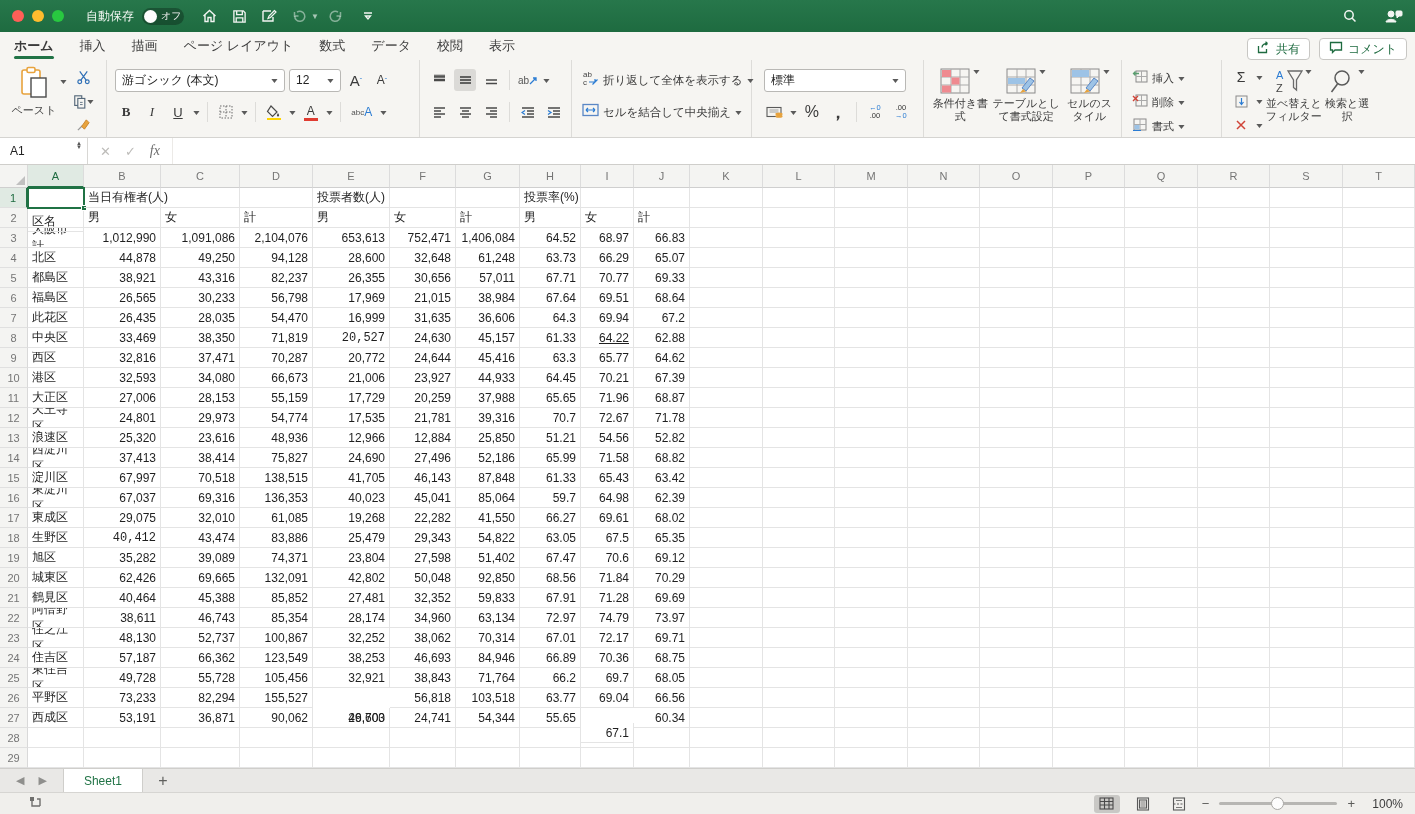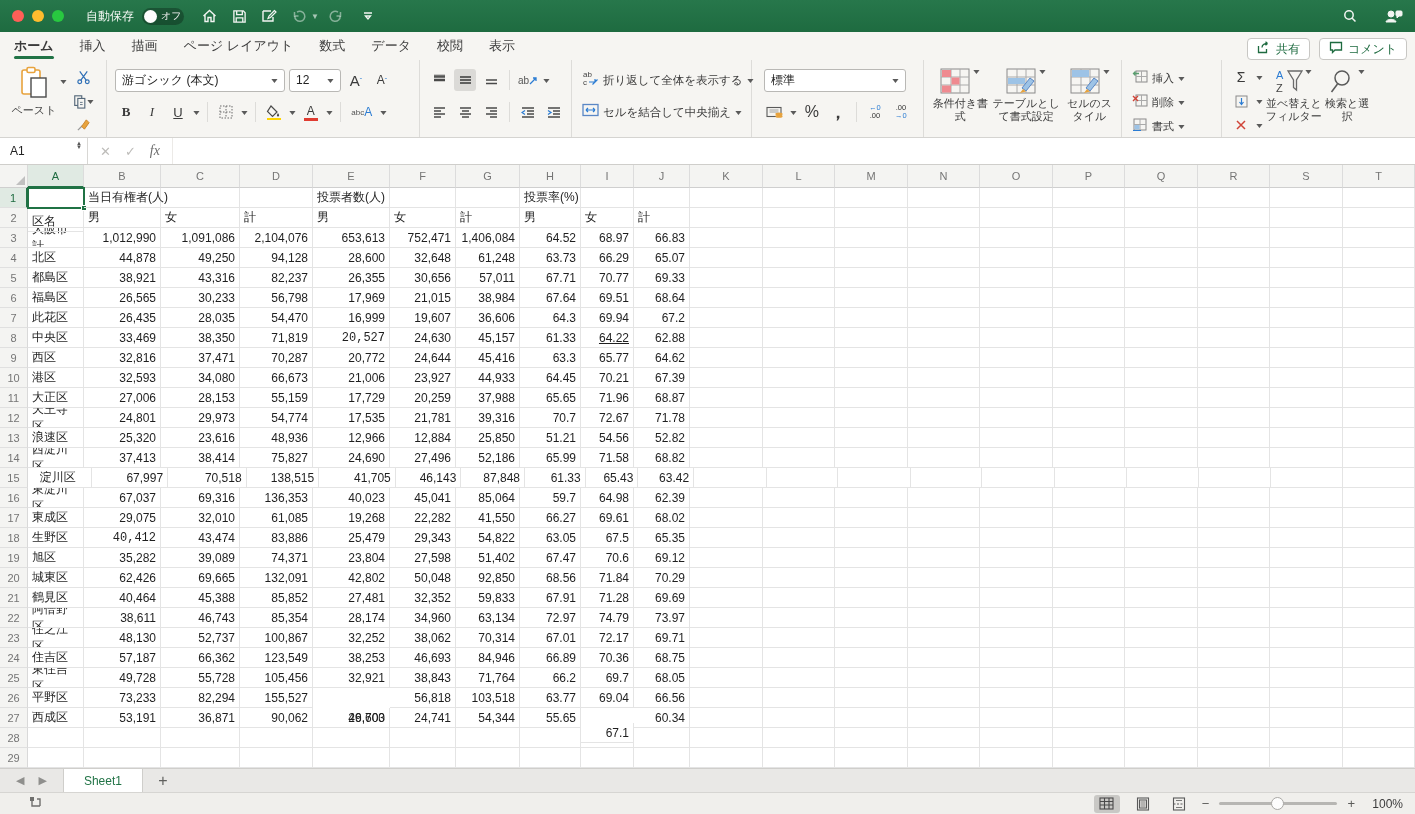--- a/index.html
+++ b/index.html
@@ -700,21 +700,21 @@
         <div class="cell" style="width: 73px;"></div>
         <div class="cell" style="width: 72px;"></div>
       </div>
       <div class="grow">
         <div class="rhdr">7</div>
         <div class="cell" style="width: 56px;">此花区</div>
         <div class="cell num" style="width: 77px;">26,435</div>
         <div class="cell num" style="width: 79px;">28,035</div>
         <div class="cell num" style="width: 73px;">54,470</div>
         <div class="cell num" style="width: 77px;">16,999</div>
-        <div class="cell num" style="width: 66px;">19,607</div>
+        <div class="cell num" style="width: 66px;">31,635</div>
         <div class="cell num" style="width: 64px;">36,606</div>
         <div class="cell num" style="width: 61px;">64.3</div>
         <div class="cell num" style="width: 53px;">69.94</div>
         <div class="cell num" style="width: 56px;">67.2</div>
         <div class="cell" style="width: 73px;"></div>
         <div class="cell" style="width: 72px;"></div>
         <div class="cell" style="width: 73px;"></div>
         <div class="cell" style="width: 72px;"></div>
         <div class="cell" style="width: 73px;"></div>
         <div class="cell" style="width: 72px;"></div>
@@ -879,21 +879,21 @@
         <div class="cell" style="width: 72px;"></div>
         <div class="cell" style="width: 73px;"></div>
         <div class="cell" style="width: 72px;"></div>
         <div class="cell" style="width: 73px;"></div>
         <div class="cell" style="width: 72px;"></div>
         <div class="cell" style="width: 73px;"></div>
         <div class="cell" style="width: 72px;"></div>
       </div>
       <div class="grow">
         <div class="rhdr">15</div>
-        <div class="cell" style="width: 56px; margin-left: 8px;">淀川区</div>
+        <div class="cell" style="width: 56px;">淀川区</div>
         <div class="cell num" style="width: 77px;">67,997</div>
         <div class="cell num" style="width: 79px;">70,518</div>
         <div class="cell num" style="width: 73px;">138,515</div>
         <div class="cell num" style="width: 77px;">41,705</div>
         <div class="cell num" style="width: 66px;">46,143</div>
         <div class="cell num" style="width: 64px;">87,848</div>
         <div class="cell num" style="width: 61px;">61.33</div>
         <div class="cell num" style="width: 53px;">65.43</div>
         <div class="cell num" style="width: 56px;">63.42</div>
         <div class="cell" style="width: 73px;"></div>

